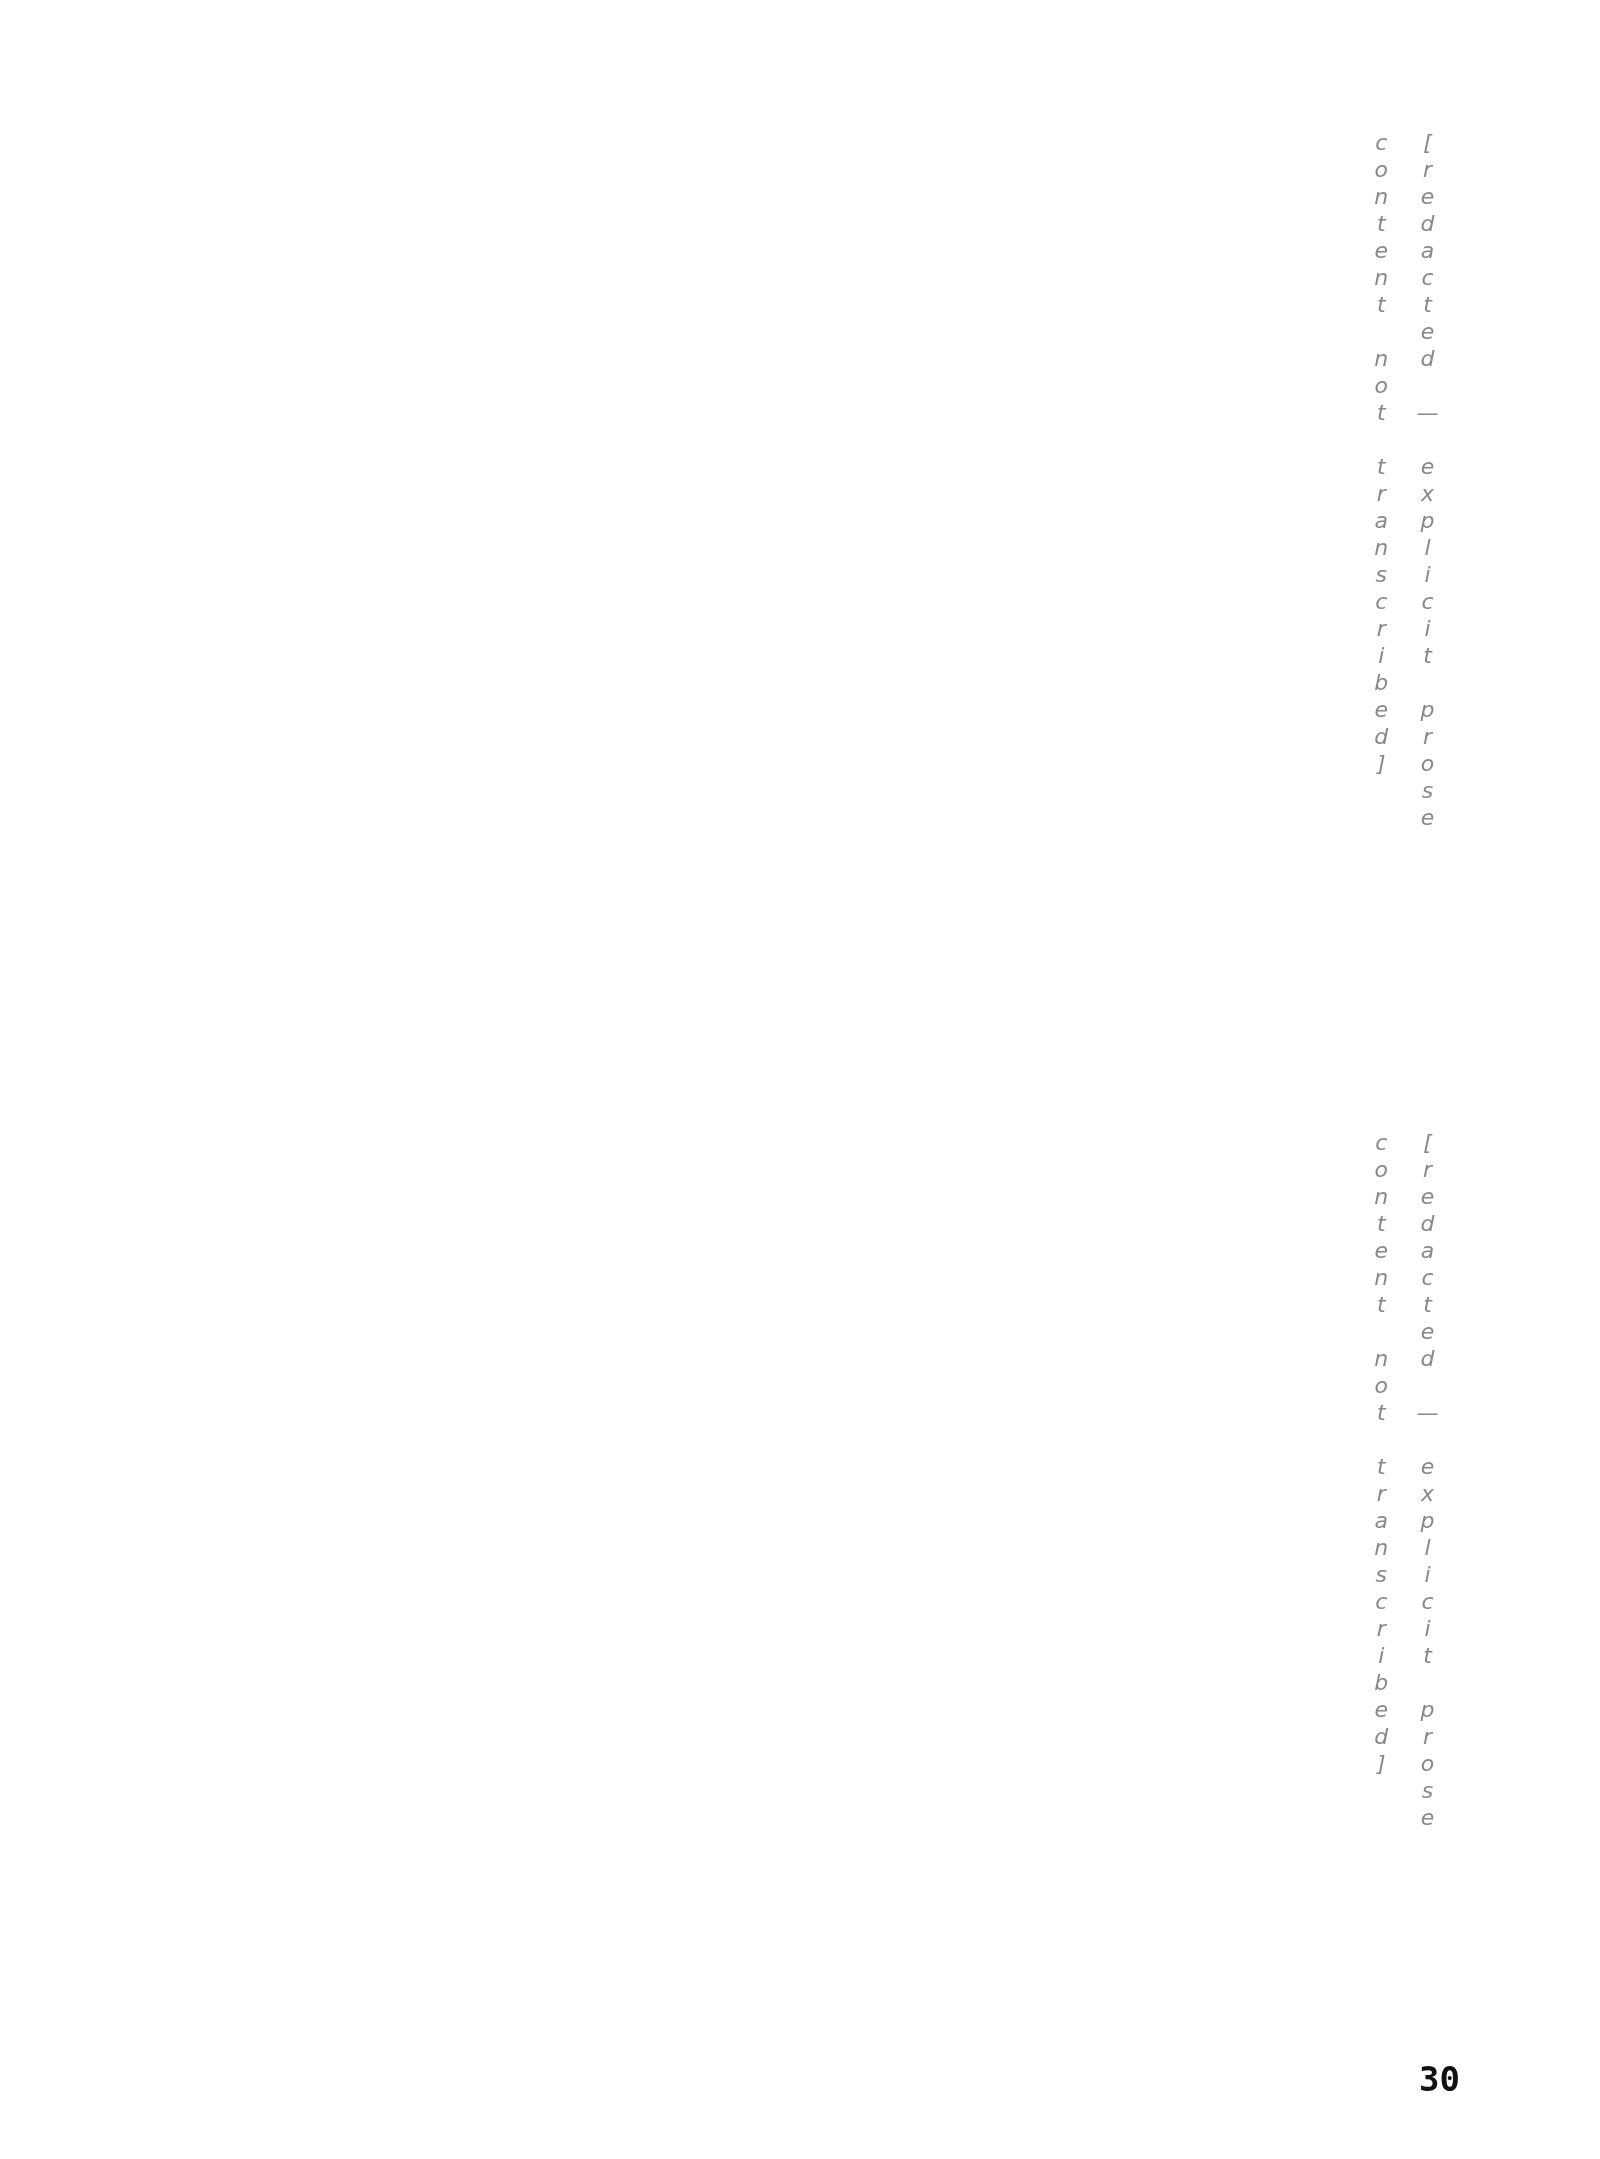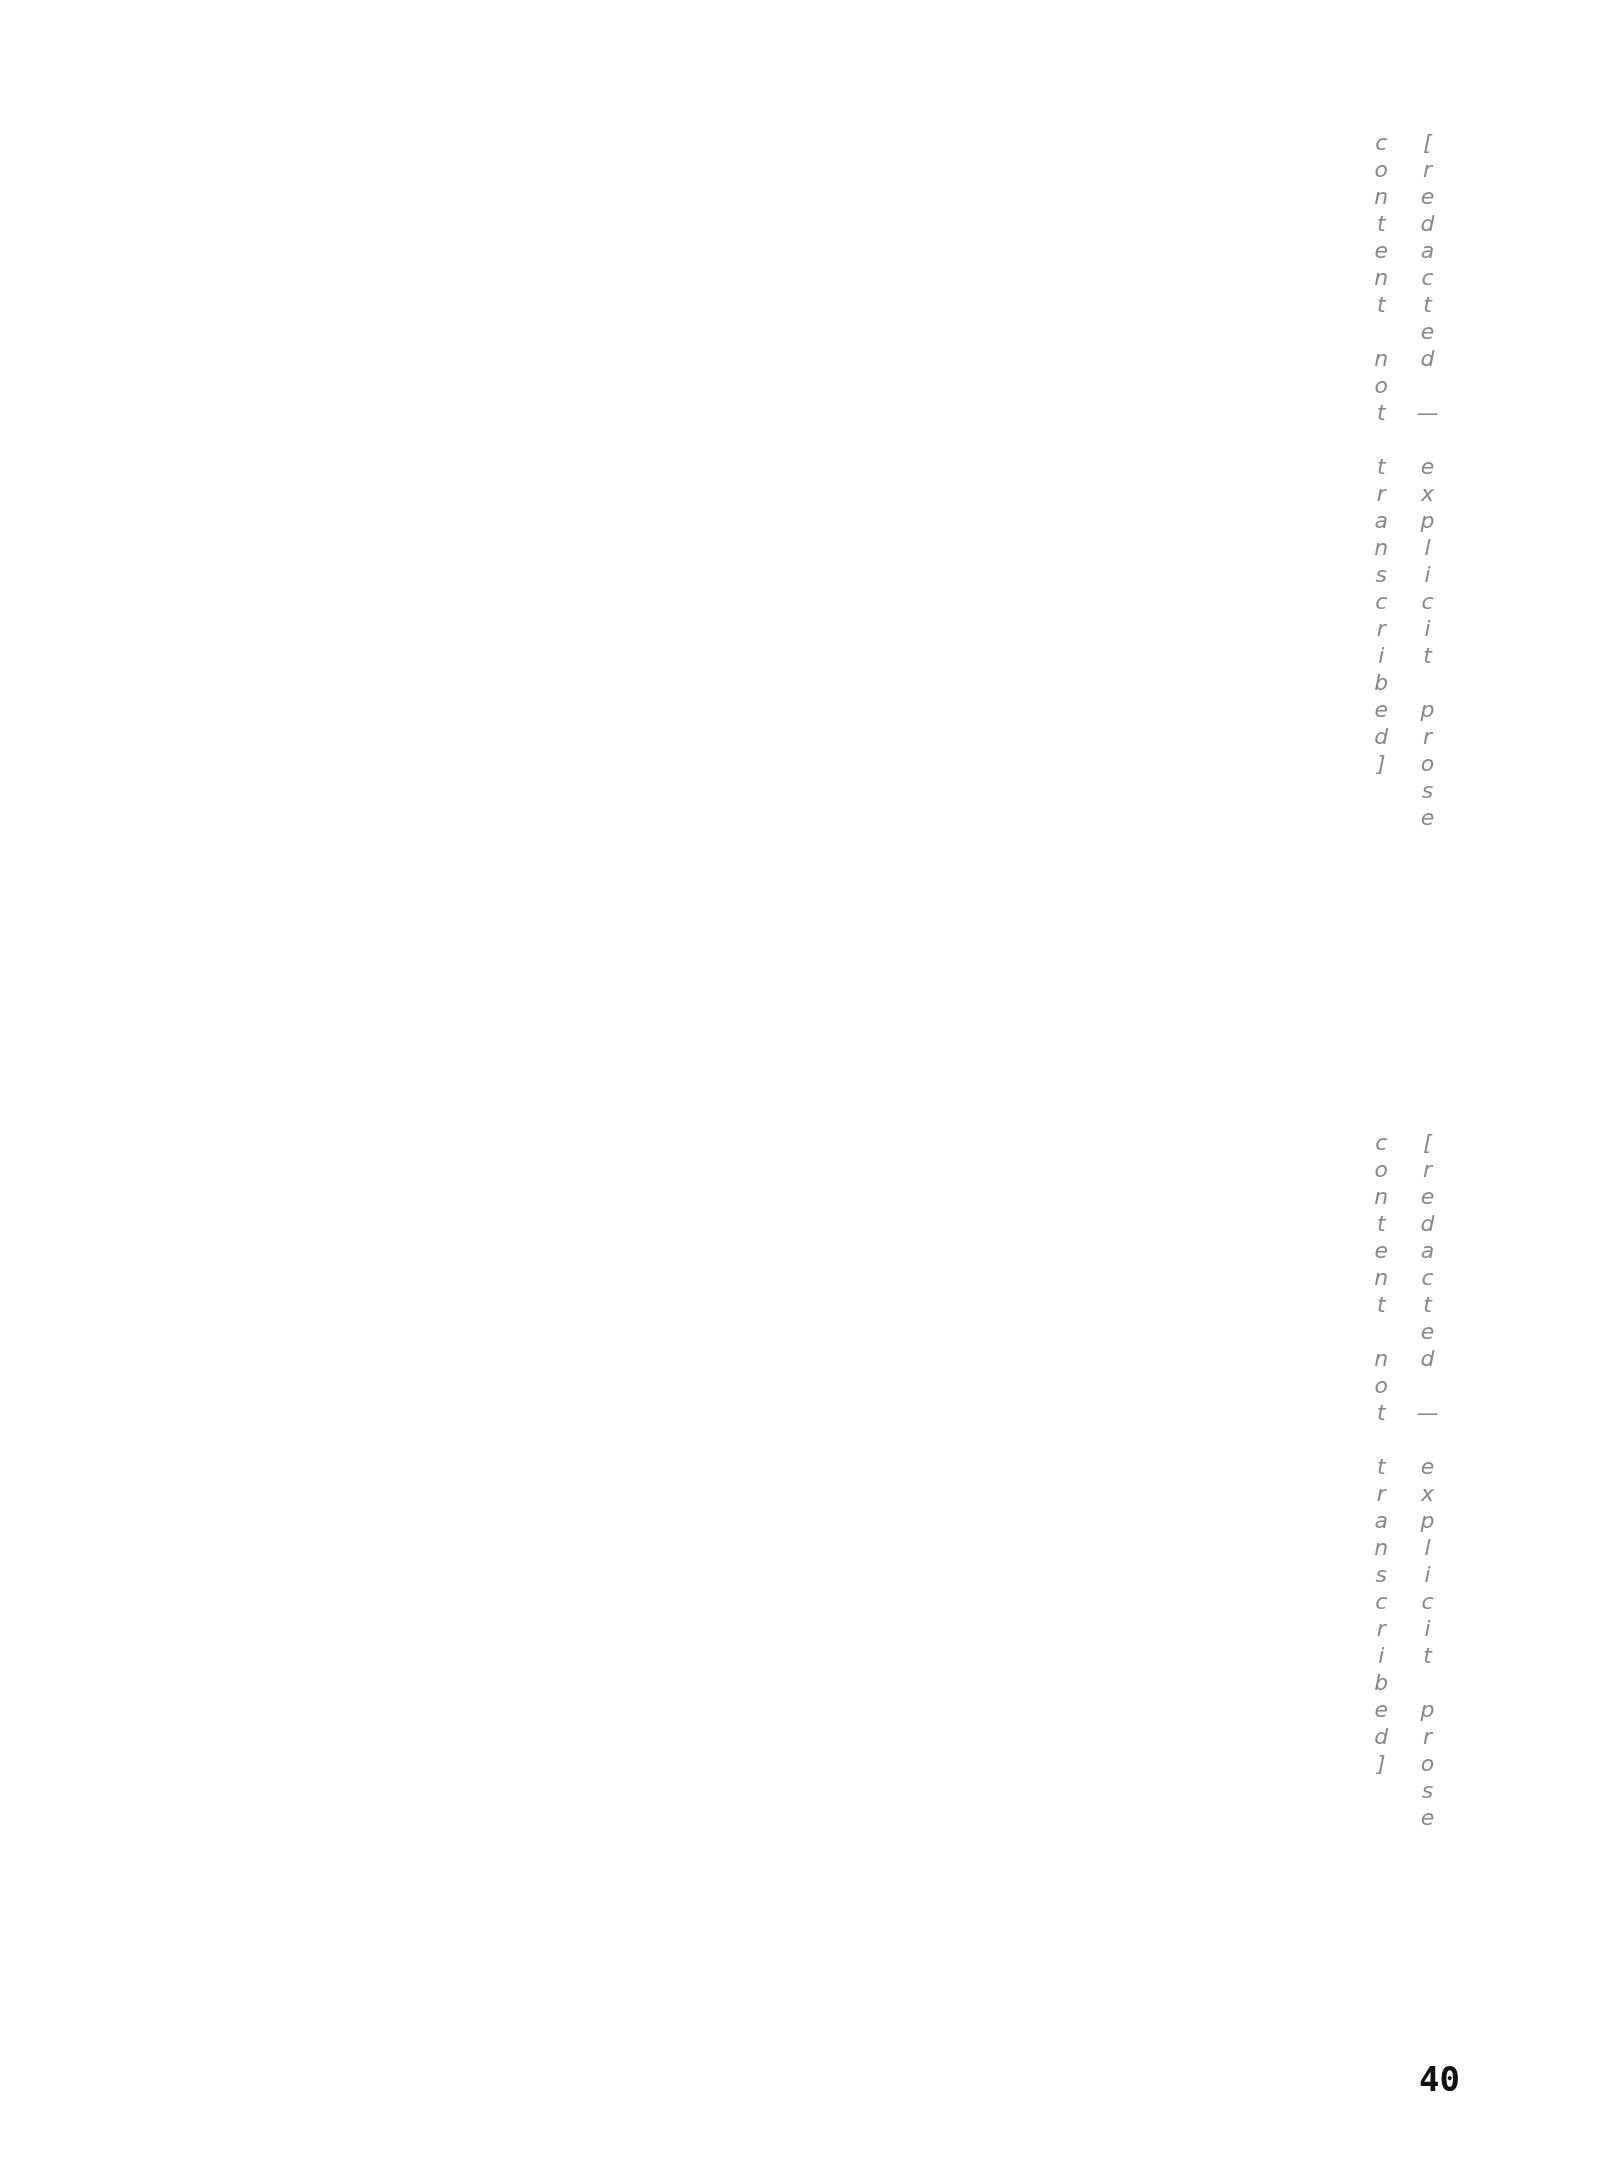--- a/index.html
+++ b/index.html
@@ -54,15 +54,15 @@
 </style>
 </head>
 <body>
 
 <div class="page">
 
   <div class="text-block block-top redacted-note">[redacted — explicit prose content not transcribed]</div>
 
   <div class="text-block block-bottom redacted-note">[redacted — explicit prose content not transcribed]</div>
 
-  <div class="page-number">40</div>
+  <div class="page-number">30</div>
 
 </div>
 
 </body></html>

